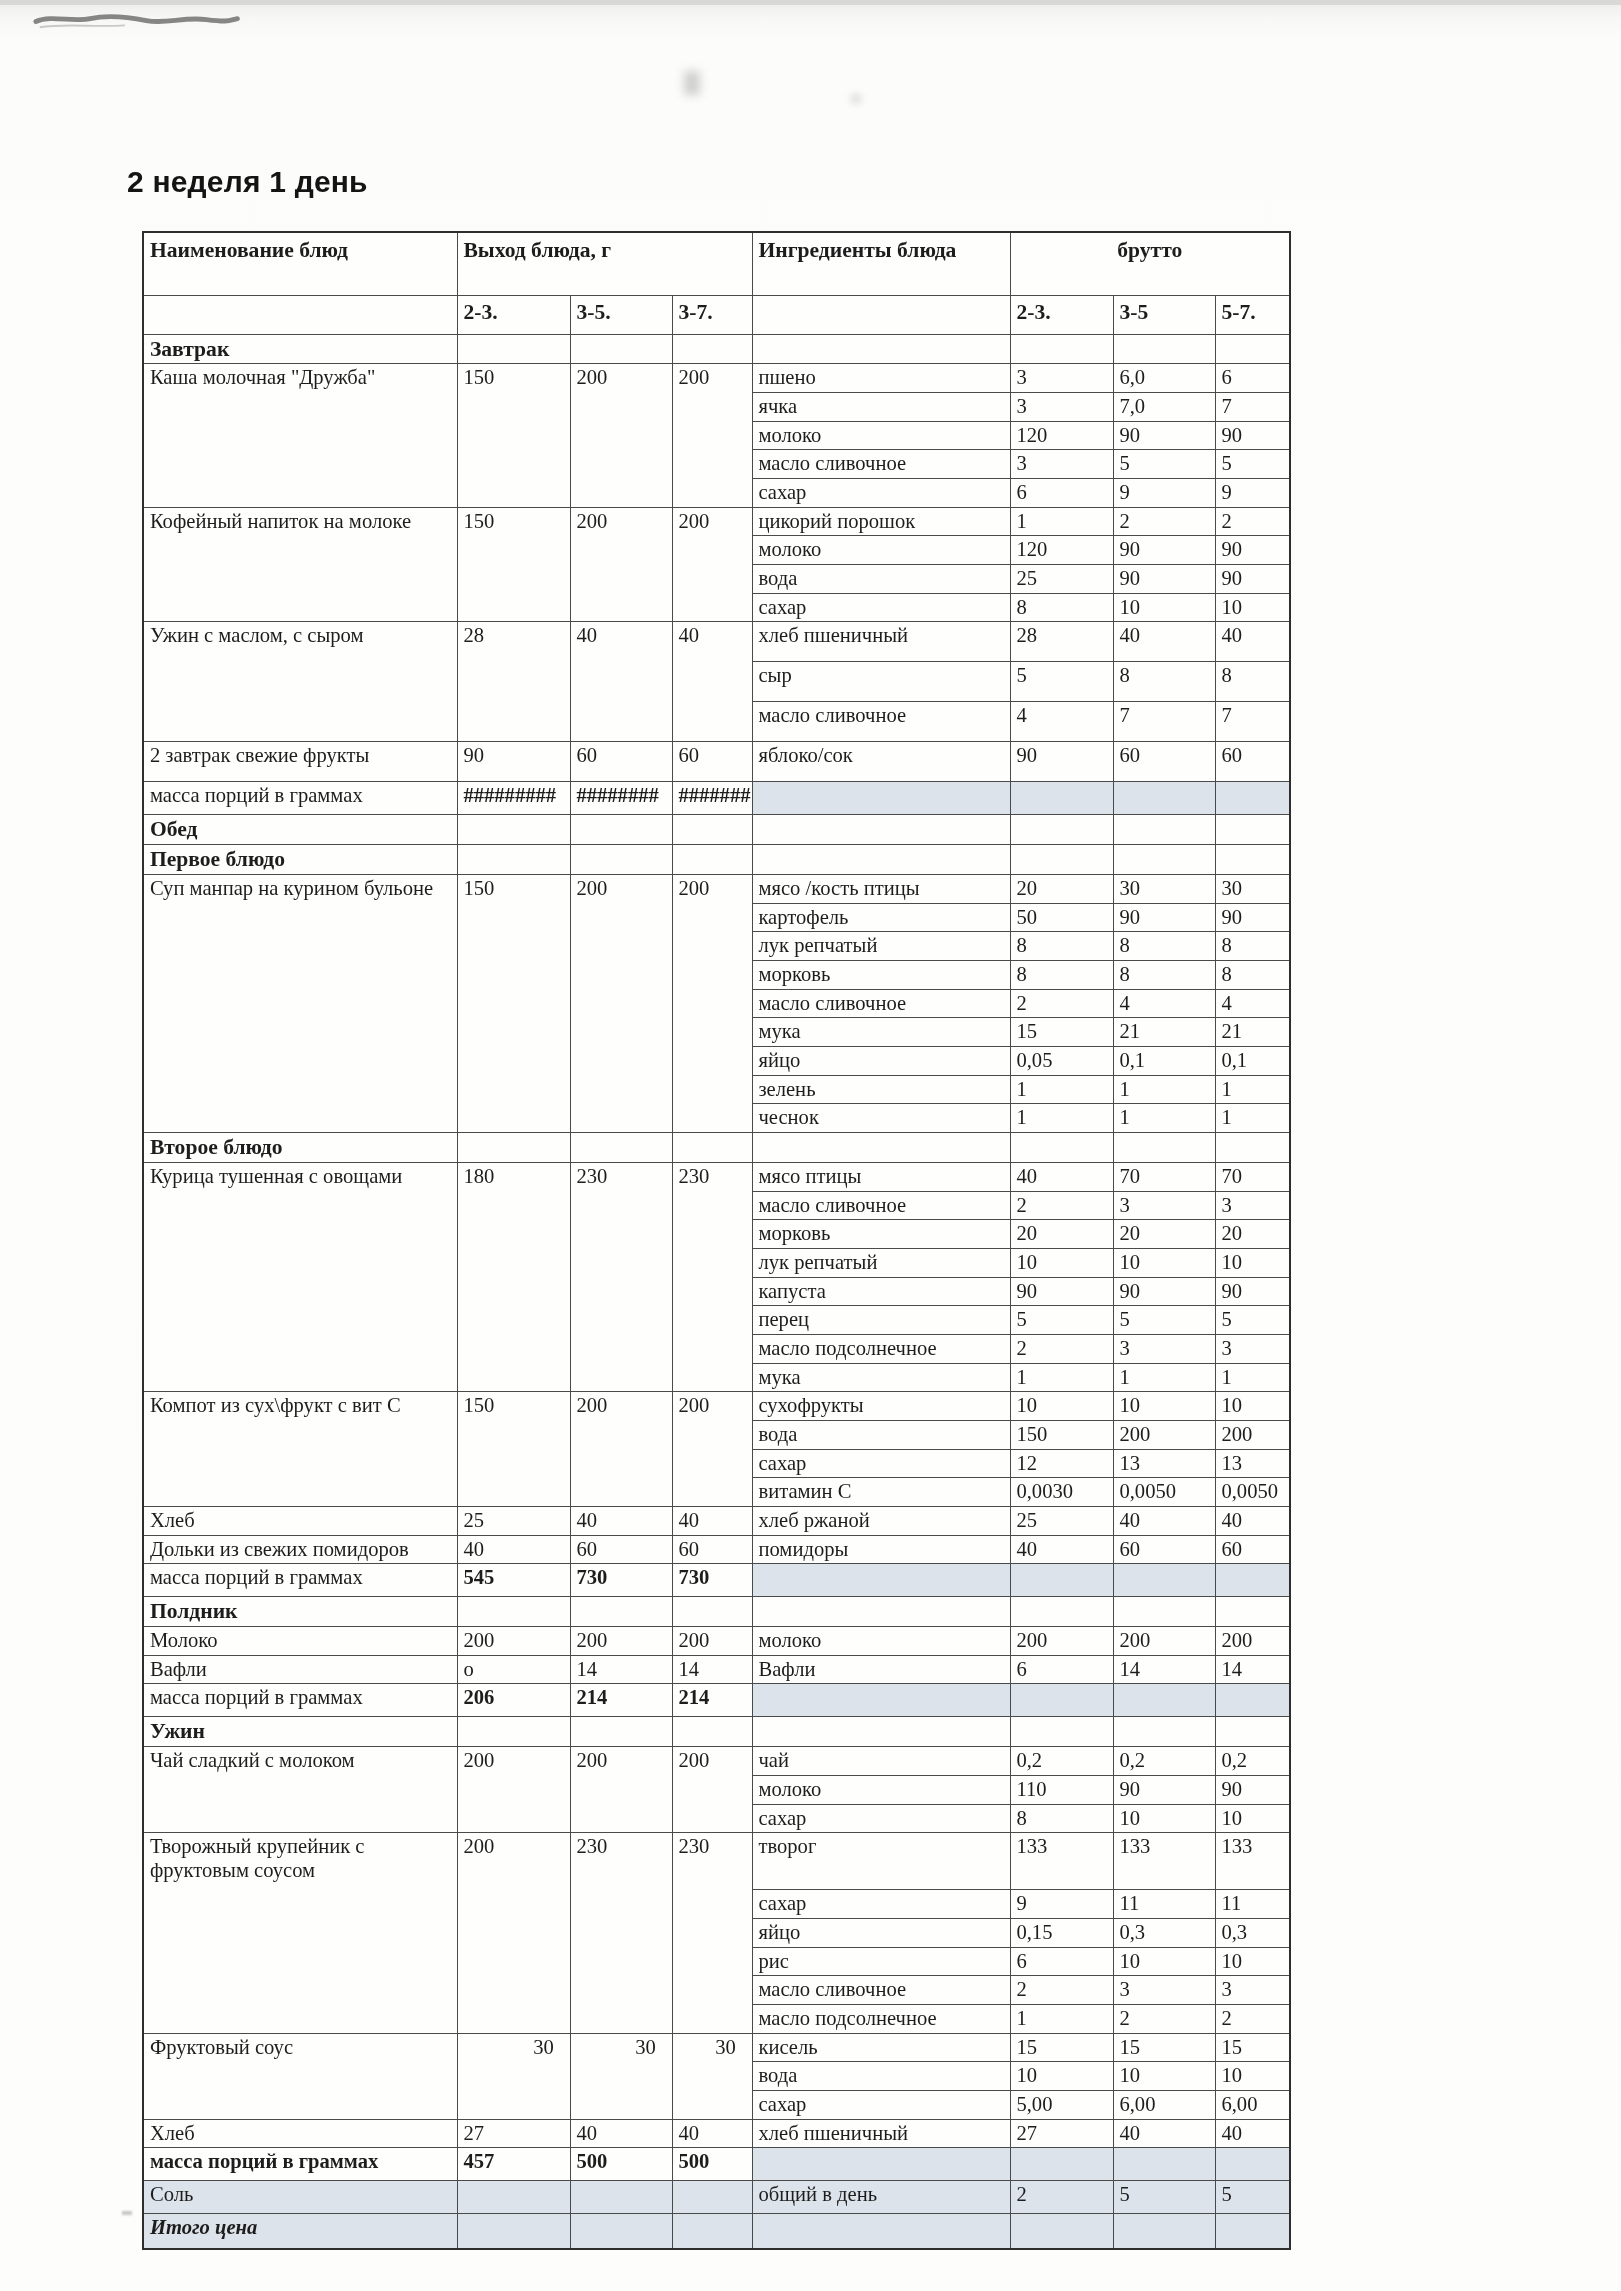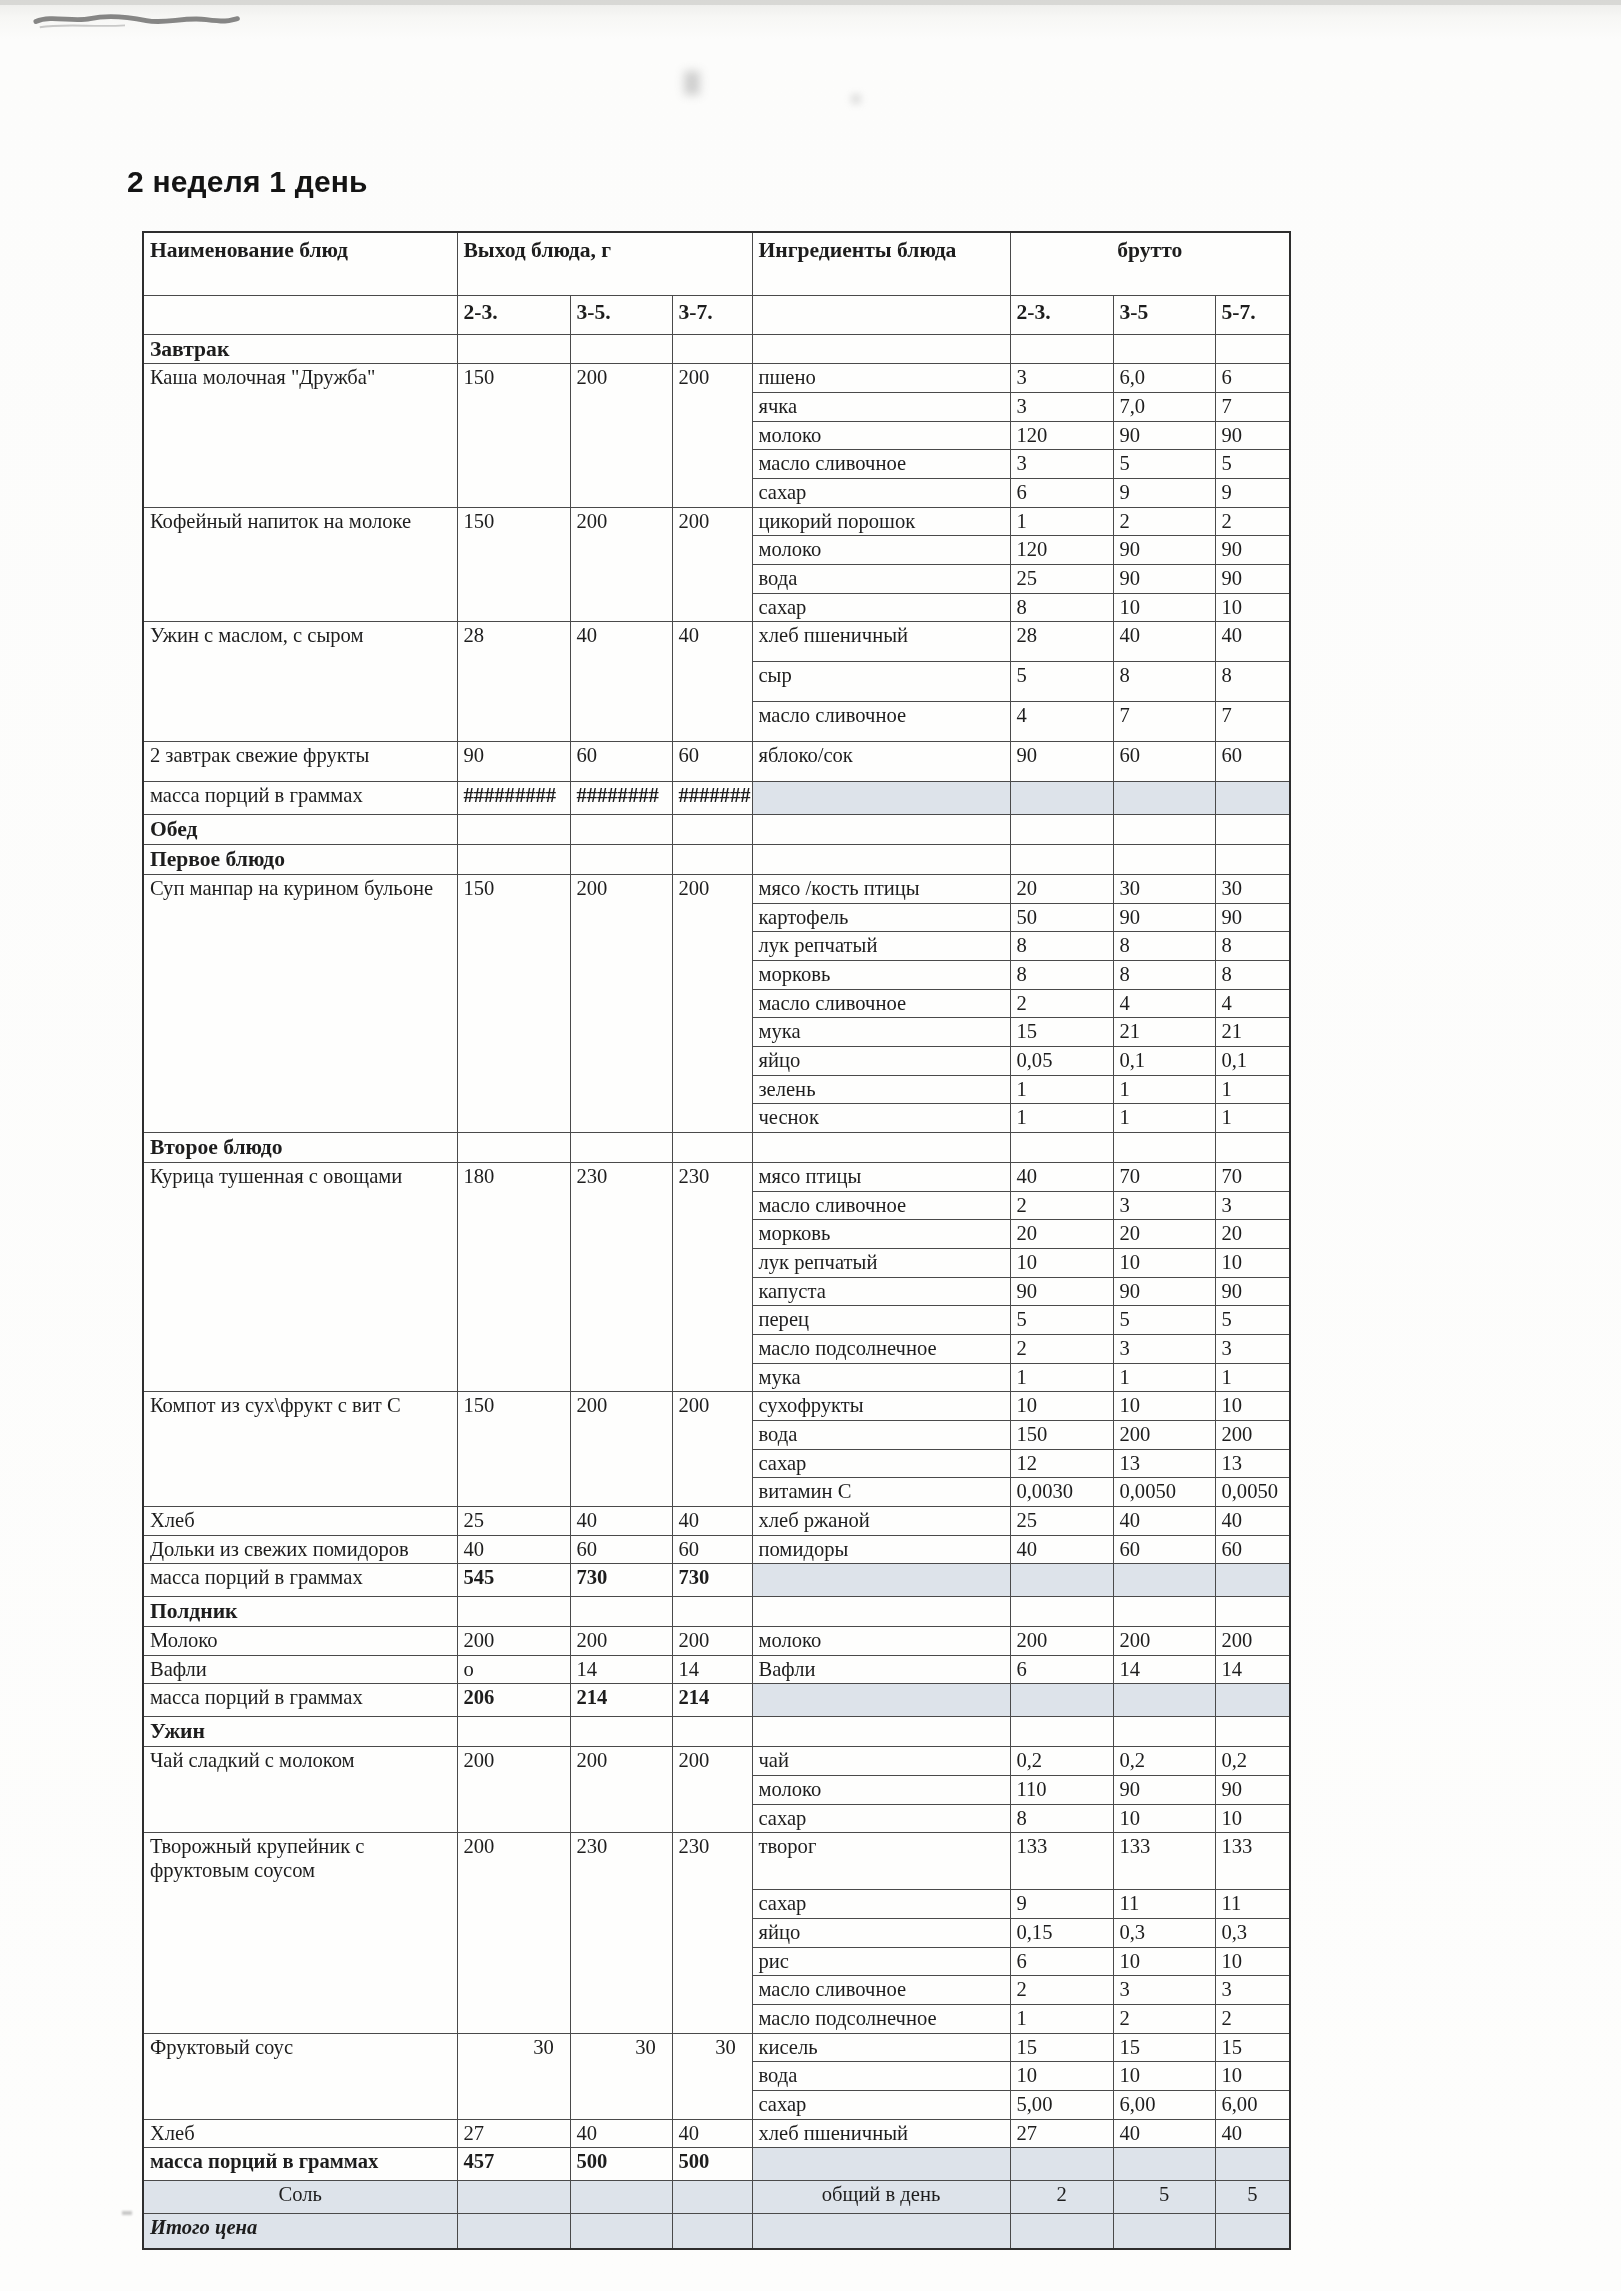--- a/index.html
+++ b/index.html
@@ -547,21 +547,21 @@
       <tr style="height: 33px;">
         <td class="dish b">масса порций в граммах</td>
         <td class="b">457</td>
         <td class="b">500</td>
         <td class="b">500</td>
         <td class="sh"></td>
         <td class="sh"></td>
         <td class="sh"></td>
         <td class="sh"></td>
       </tr>
-      <tr style="height: 33px; text-align: center;">
+      <tr style="height: 33px;">
         <td class="dish sh">Соль</td>
         <td class="sh"></td>
         <td class="sh"></td>
         <td class="sh"></td>
         <td class="sh">общий в день</td>
         <td class="sh">2</td>
         <td class="sh">5</td>
         <td class="sh">5</td>
       </tr>
       <tr style="height: 35px;">

